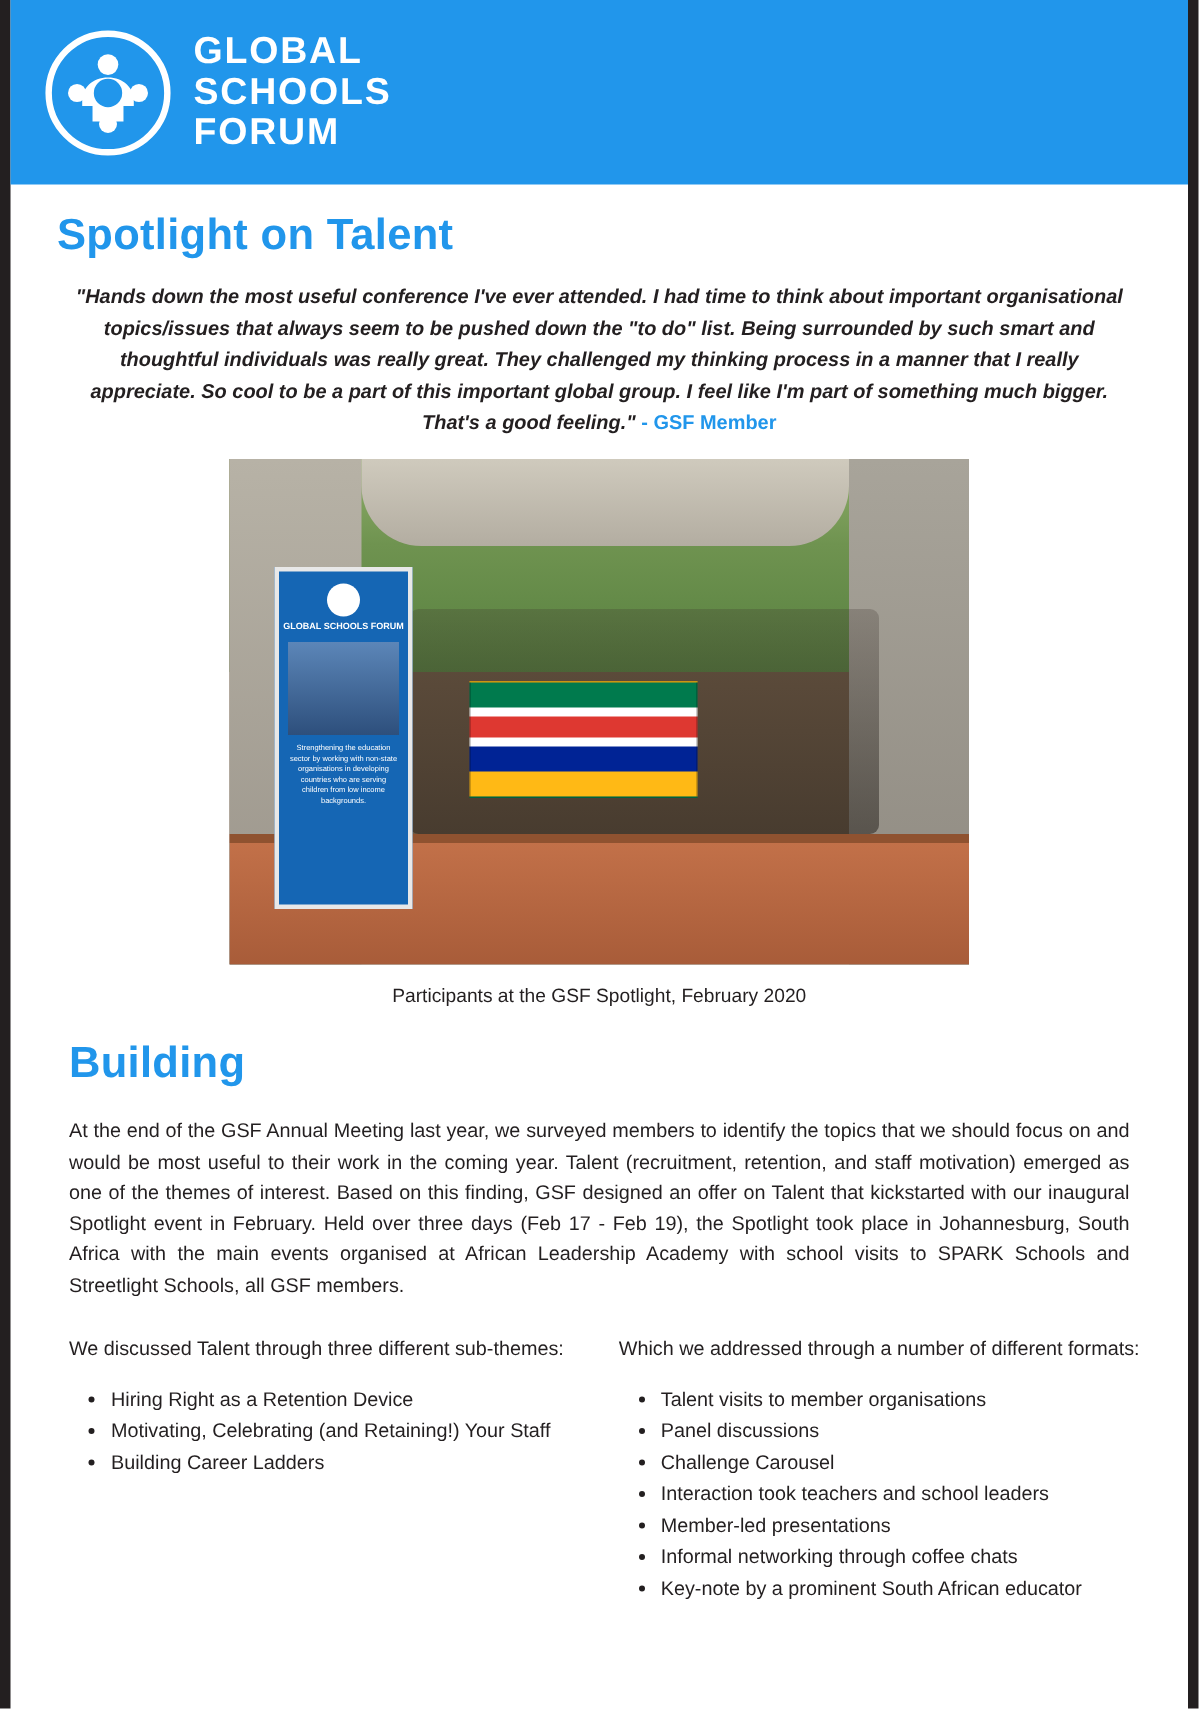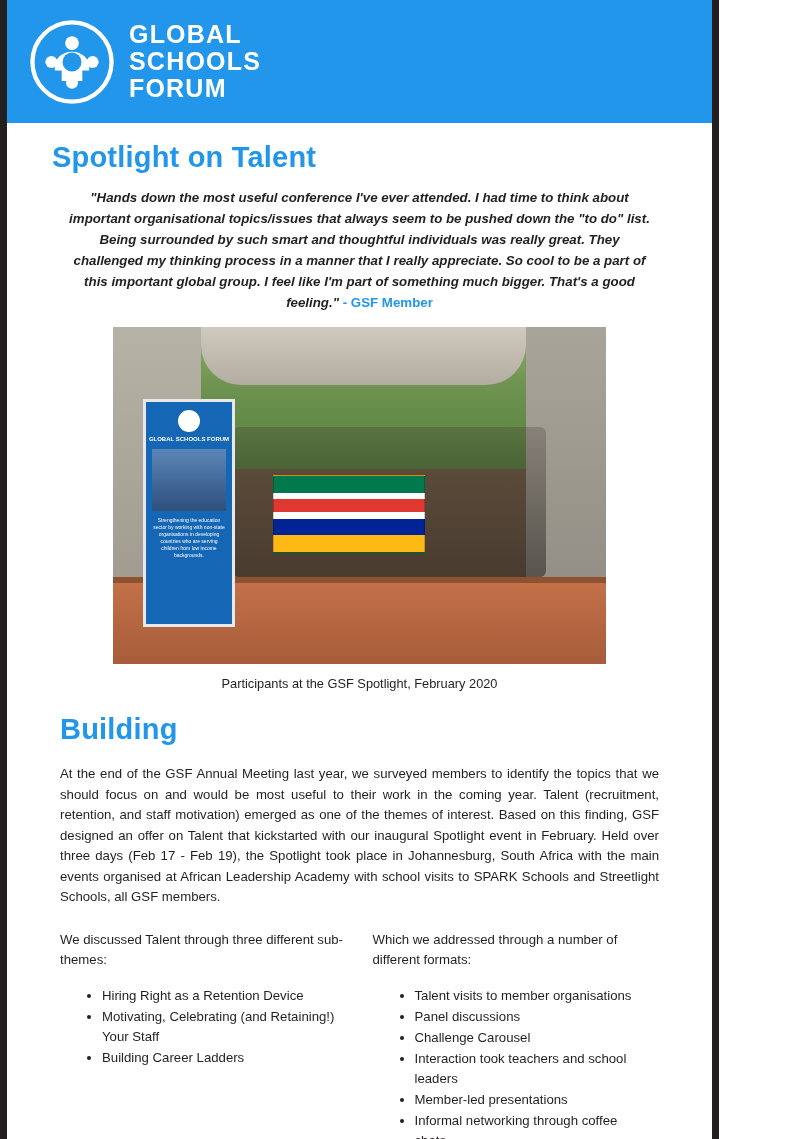--- a/index.html
+++ b/index.html
@@ -9,21 +9,21 @@
   body {
     width: 799px;
     height: 1139px;
     background: #ffffff;
     font-family: "Liberation Sans", sans-serif;
     color: #231f20;
     position: relative;
     overflow: hidden;
   }
   .page {
-    width: 719px;
+    width: 799px;
     height: 1139px;
     position: relative;
     box-sizing: border-box;
     border-left: 7px solid #231f20;
     border-right: 7px solid #231f20;
     background: #ffffff;
   }
   
   .header {
     height: 123px;
@@ -65,21 +65,21 @@
     line-height: 30px;
   }
   .header-subtitle {
     font-size: 15px;
     font-weight: bold;
     line-height: 22px;
     margin-top: 2px;
   }
   
   .content {
-    padding: 0 45px;
+    padding: 0 31px;
     box-sizing: border-box;
   }
   h1.section-title {
     color: #2196eb;
     font-size: 29px;
     font-weight: bold;
     margin: 18px 0 12px 0;
     letter-spacing: 0.2px;
   }
   h1.section-title.summary {
@@ -194,21 +194,21 @@
     gap: 18px;
   }
   .col {
     flex: 1 1 50%;
     font-size: 13.2px;
     line-height: 20px;
   }
   .col.left { padding-left: 8px; }
   .col .lead { margin: 0 0 14px 0; }
   .col ul {
-    margin: 16px;
+    margin: 2px;
     padding-left: 26px;
   }
   .col li {
     margin-bottom: 1px;
     line-height: 20px;
   }
   .col.right ul li { margin-bottom: 1px; }
 </style>
 </head>
 <body>

